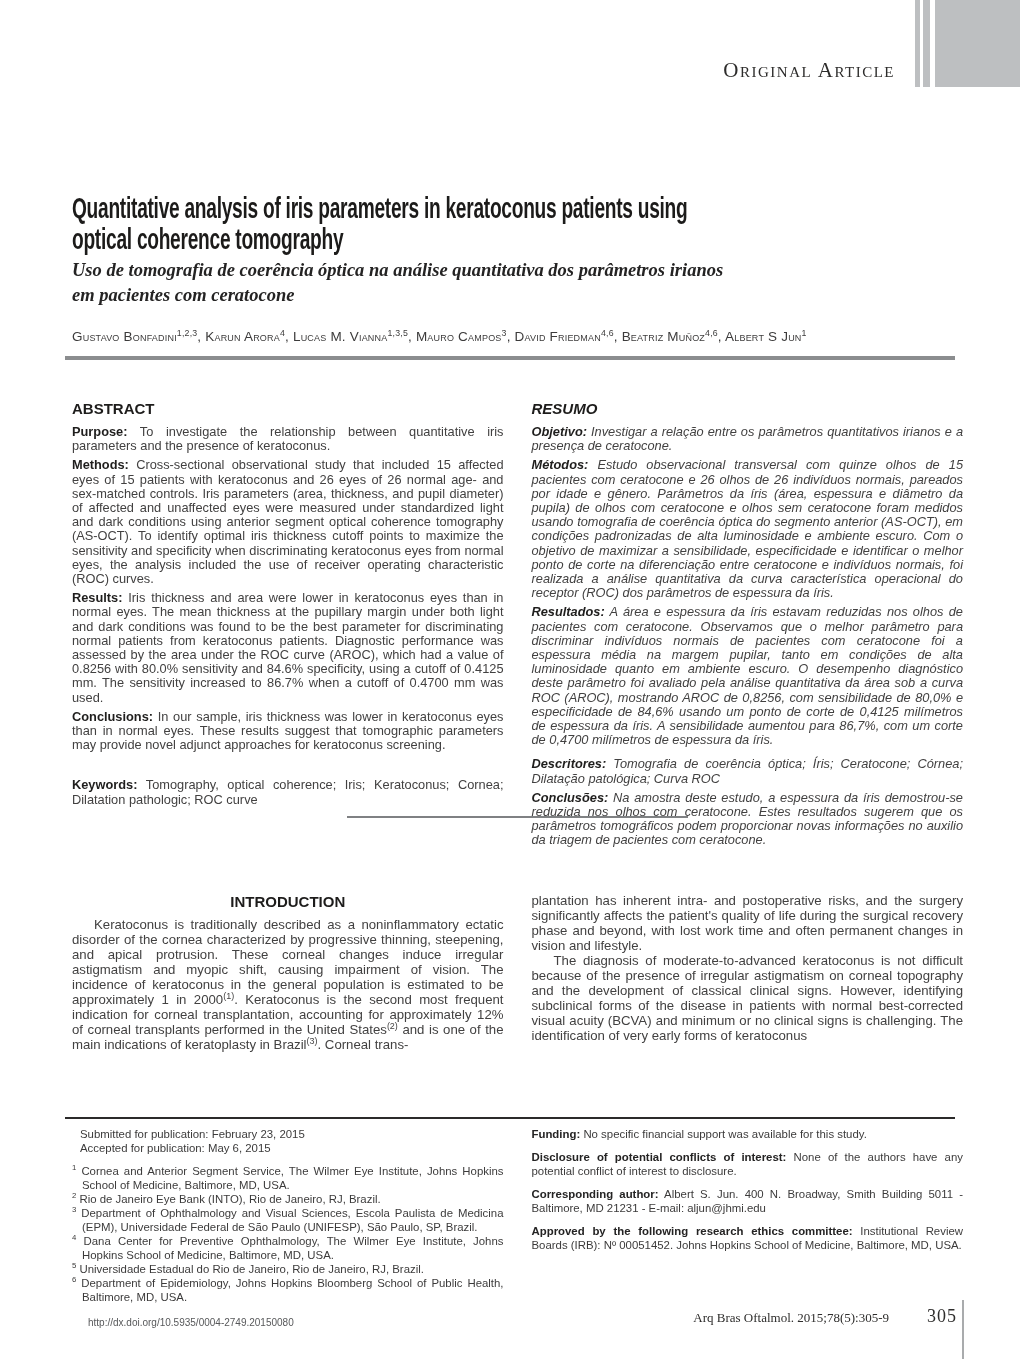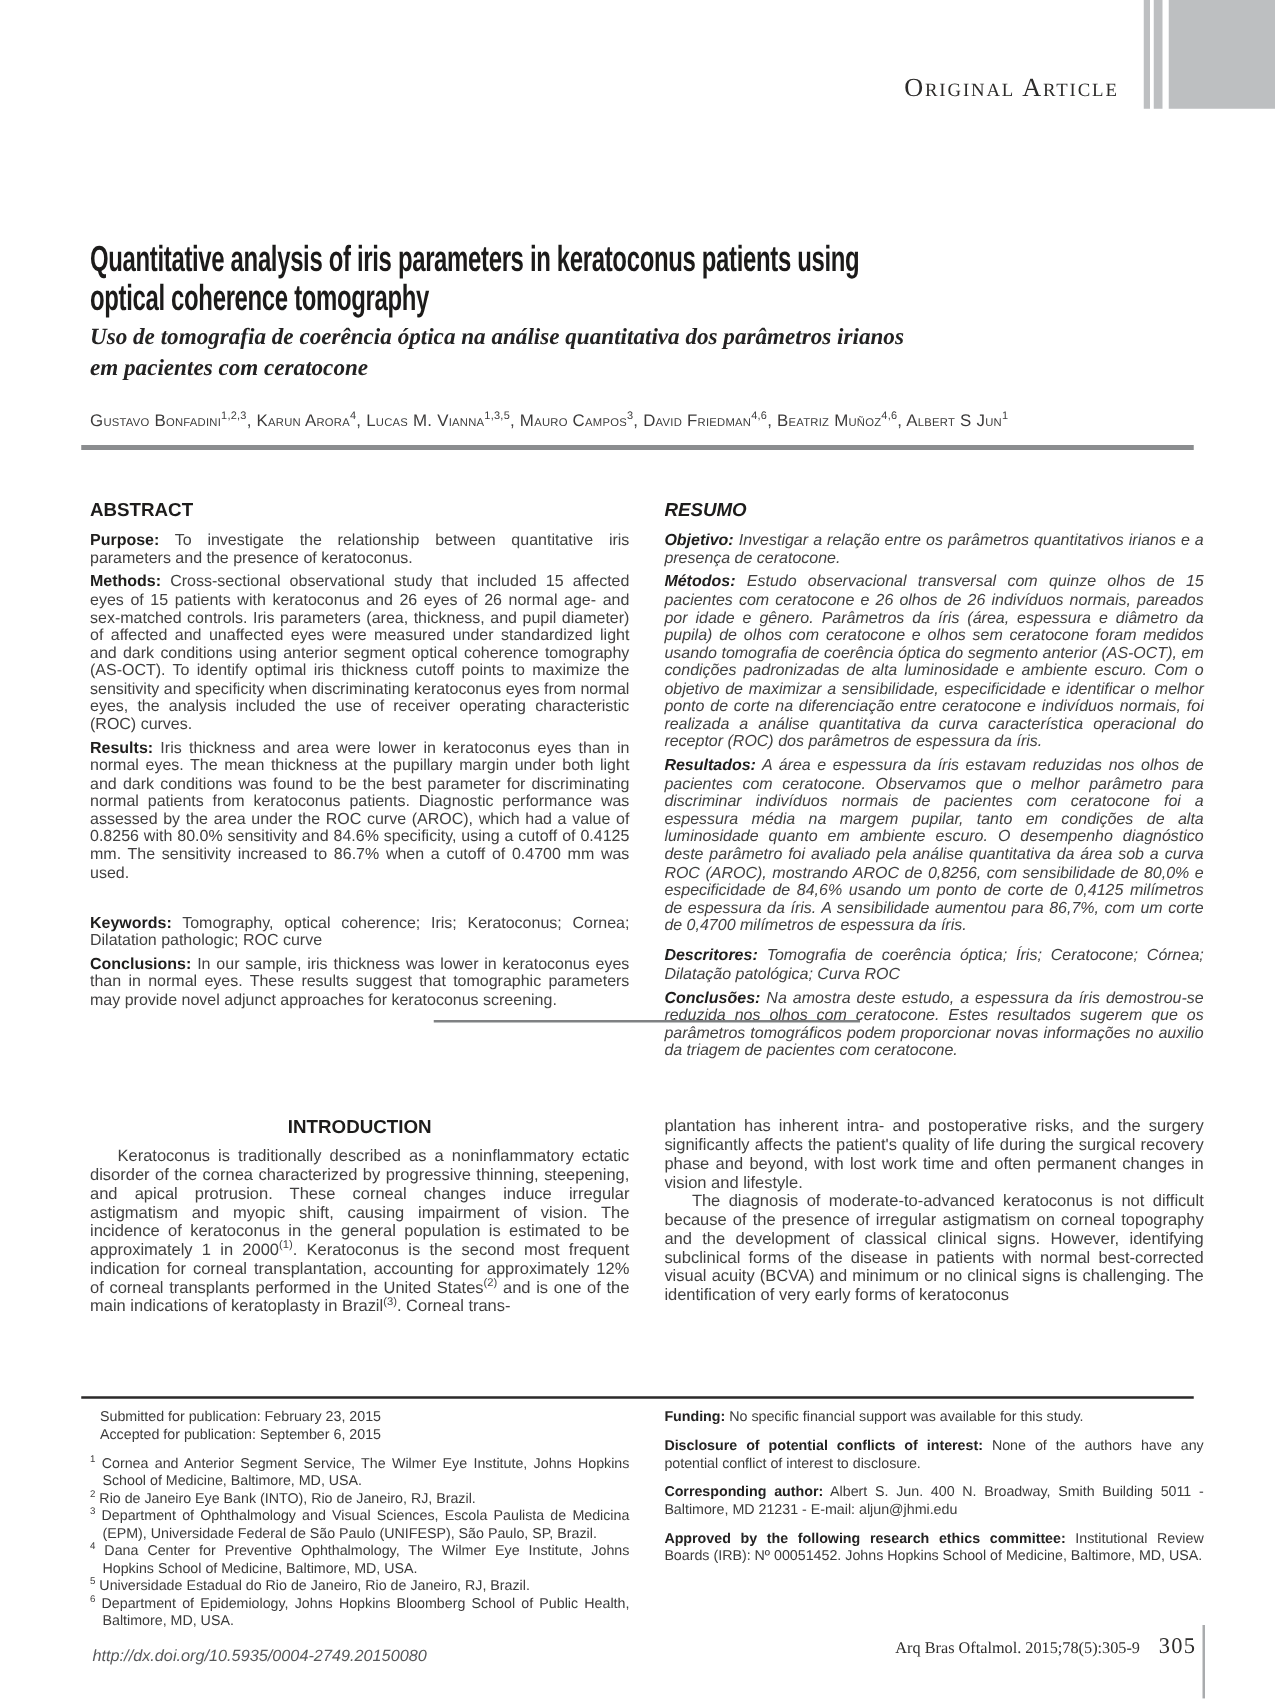--- a/index.html
+++ b/index.html
@@ -52,22 +52,22 @@
 
   .footnote-rule{position:absolute;left:65px;top:1117px;width:890px;height:2px;background:#2b2a2a;}
   .footnote-row{top:1127px;}
   .fn{font-size:11.4px;line-height:14px;text-align:justify;color:#3c3b3b;}
   .fn-dates{padding-left:8px;margin-bottom:9px;}
   .fn-dates div{line-height:14px;}
   .affil{margin:0;padding-left:10px;text-indent:-10px;}
   .note-p{margin:0 0 9px 0;}
   .note-p b{color:#242323;}
 
-  .footer-doi{position:absolute;left:74px;top:1317px;font-size:13px;color:#57585a;font-style:italic;}
-  .footer-right{position:absolute;right:63px;top:1306px;display:flex;align-items:baseline;gap:15px;
+  .footer-doi{position:absolute;left:88px;top:1317px;font-size:10px;color:#57585a;}
+  .footer-right{position:absolute;right:63px;top:1306px;display:flex;align-items:baseline;gap:38px;
       font-family:"Liberation Serif",serif;}
   .journal-cite{font-size:13px;color:#2e2d2c;}
   .page-num{font-size:18px;letter-spacing:1px;color:#2e2d2c;}
   .footer-vline{position:absolute;left:962px;top:1300px;width:2px;height:59px;background:#a9abad;}
 </style>
 </head>
 <body>
 
 <div class="page">
 
@@ -87,22 +87,22 @@
 
   <div class="author-rule"></div>
 
   <div class="two-col abstract-row">
     <div class="col abstract-col">
       <div class="section-heading">ABSTRACT</div>
       <div id="abstract-paras">
           <p class="abs-p"><b>Purpose:</b> To investigate the relationship between quantitative iris parameters and the presence of keratoconus.</p>
           <p class="abs-p"><b>Methods:</b> Cross-sectional observational study that included 15 affected eyes of 15 patients with keratoconus and 26 eyes of 26 normal age- and sex-matched controls. Iris parameters (area, thickness, and pupil diameter) of affected and unaffected eyes were measured under standardized light and dark conditions using anterior segment optical coherence tomography (AS-OCT). To identify optimal iris thickness cutoff points to maximize the sensitivity and specificity when discriminating keratoconus eyes from normal eyes, the analysis included the use of receiver operating characteristic (ROC) curves.</p>
           <p class="abs-p"><b>Results:</b> Iris thickness and area were lower in keratoconus eyes than in normal eyes. The mean thickness at the pupillary margin under both light and dark conditions was found to be the best parameter for discriminating normal patients from keratoconus patients. Diagnostic performance was assessed by the area under the ROC curve (AROC), which had a value of 0.8256 with 80.0% sensitivity and 84.6% specificity, using a cutoff of 0.4125 mm. The sensitivity increased to 86.7% when a cutoff of 0.4700 mm was used.</p>
+          <p class="abs-p"><b>Conclusions:</b> In our sample, iris thickness was lower in keratoconus eyes than in normal eyes. These results suggest that tomographic parameters may provide novel adjunct approaches for keratoconus screening.</p>
           <p class="abs-p keywords-p"><b>Keywords:</b> Tomography, optical coherence; Iris; Keratoconus; Cornea; Dilatation pathologic; ROC curve</p>
-          <p class="abs-p"><b>Conclusions:</b> In our sample, iris thickness was lower in keratoconus eyes than in normal eyes. These results suggest that tomographic parameters may provide novel adjunct approaches for keratoconus screening.</p>
         </div>
     </div>
     <div class="col resumo-col">
       <div class="section-heading">RESUMO</div>
       <div id="resumo-paras">
           <p class="abs-p"><b>Objetivo:</b> Investigar a relação entre os parâmetros quantitativos irianos e a presença de ceratocone.</p>
           <p class="abs-p"><b>Métodos:</b> Estudo observacional transversal com quinze olhos de 15 pacientes com ceratocone e 26 olhos de 26 indivíduos normais, pareados por idade e gênero. Parâmetros da íris (área, espessura e diâmetro da pupila) de olhos com ceratocone e olhos sem ceratocone foram medidos usando tomografia de coerência óptica do segmento anterior (AS-OCT), em condições padronizadas de alta luminosidade e ambiente escuro. Com o objetivo de maximizar a sensibilidade, especificidade e identificar o melhor ponto de corte na diferenciação entre ceratocone e indivíduos normais, foi realizada a análise quantitativa da curva característica operacional do receptor (ROC) dos parâmetros de espessura da íris.</p>
           <p class="abs-p"><b>Resultados:</b> A área e espessura da íris estavam reduzidas nos olhos de pacientes com ceratocone. Observamos que o melhor parâmetro para discriminar indivíduos normais de pacientes com ceratocone foi a espessura média na margem pupilar, tanto em condições de alta luminosidade quanto em ambiente escuro. O desempenho diagnóstico deste parâmetro foi avaliado pela análise quantitativa da área sob a curva ROC (AROC), mostrando AROC de 0,8256, com sensibilidade de 80,0% e especificidade de 84,6% usando um ponto de corte de 0,4125 milímetros de espessura da íris. A sensibilidade aumentou para 86,7%, com um corte de 0,4700 milímetros de espessura da íris.</p>
           <p class="abs-p keywords-p"><b>Descritores:</b> Tomografia de coerência óptica; Íris; Ceratocone; Córnea; Dilatação patológica; Curva ROC</p>
           <p class="abs-p"><b>Conclusões:</b> Na amostra deste estudo, a espessura da íris demostrou-se reduzida nos olhos com ceratocone. Estes resultados sugerem que os parâmetros tomográficos podem proporcionar novas informações no auxilio da triagem de pacientes com ceratocone.</p>
@@ -126,21 +126,21 @@
         </div>
     </div>
   </div>
 
   <div class="footnote-rule"></div>
 
   <div class="two-col footnote-row">
     <div class="col fn">
       <div class="fn-dates">
         <div>Submitted for publication: February 23, 2015</div>
-        <div>Accepted for publication: September 6, 2015</div>
+        <div>Accepted for publication: May 6, 2015</div>
       </div>
       <div id="affiliations">
           <p class="fn affil"><sup>1</sup> Cornea and Anterior Segment Service, The Wilmer Eye Institute, Johns Hopkins School of Medicine, Baltimore, MD, USA.</p>
           <p class="fn affil"><sup>2</sup> Rio de Janeiro Eye Bank (INTO), Rio de Janeiro, RJ, Brazil.</p>
           <p class="fn affil"><sup>3</sup> Department of Ophthalmology and Visual Sciences, Escola Paulista de Medicina (EPM), Universidade Federal de São Paulo (UNIFESP), São Paulo, SP, Brazil.</p>
           <p class="fn affil"><sup>4</sup> Dana Center for Preventive Ophthalmology, The Wilmer Eye Institute, Johns Hopkins School of Medicine, Baltimore, MD, USA.</p>
           <p class="fn affil"><sup>5</sup> Universidade Estadual do Rio de Janeiro, Rio de Janeiro, RJ, Brazil.</p>
           <p class="fn affil"><sup>6</sup> Department of Epidemiology, Johns Hopkins Bloomberg School of Public Health, Baltimore, MD, USA.</p>
         </div>
     </div>

